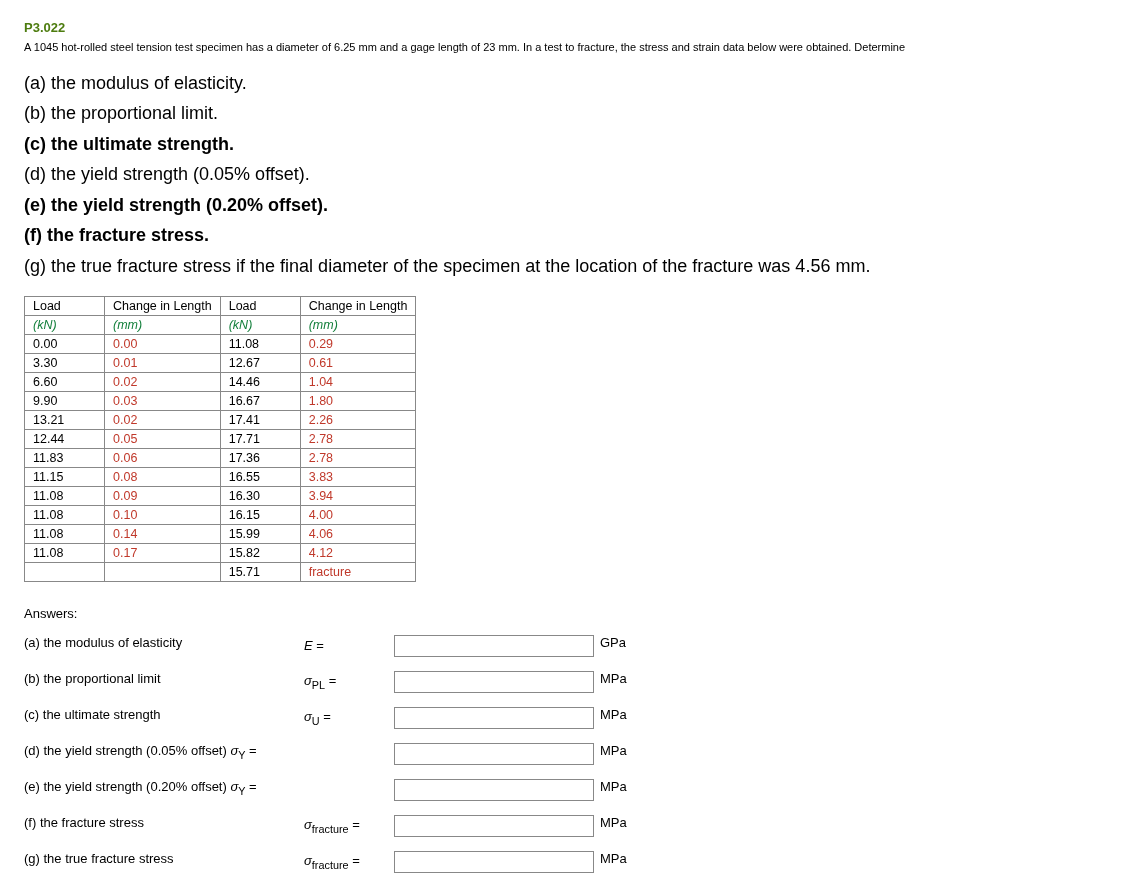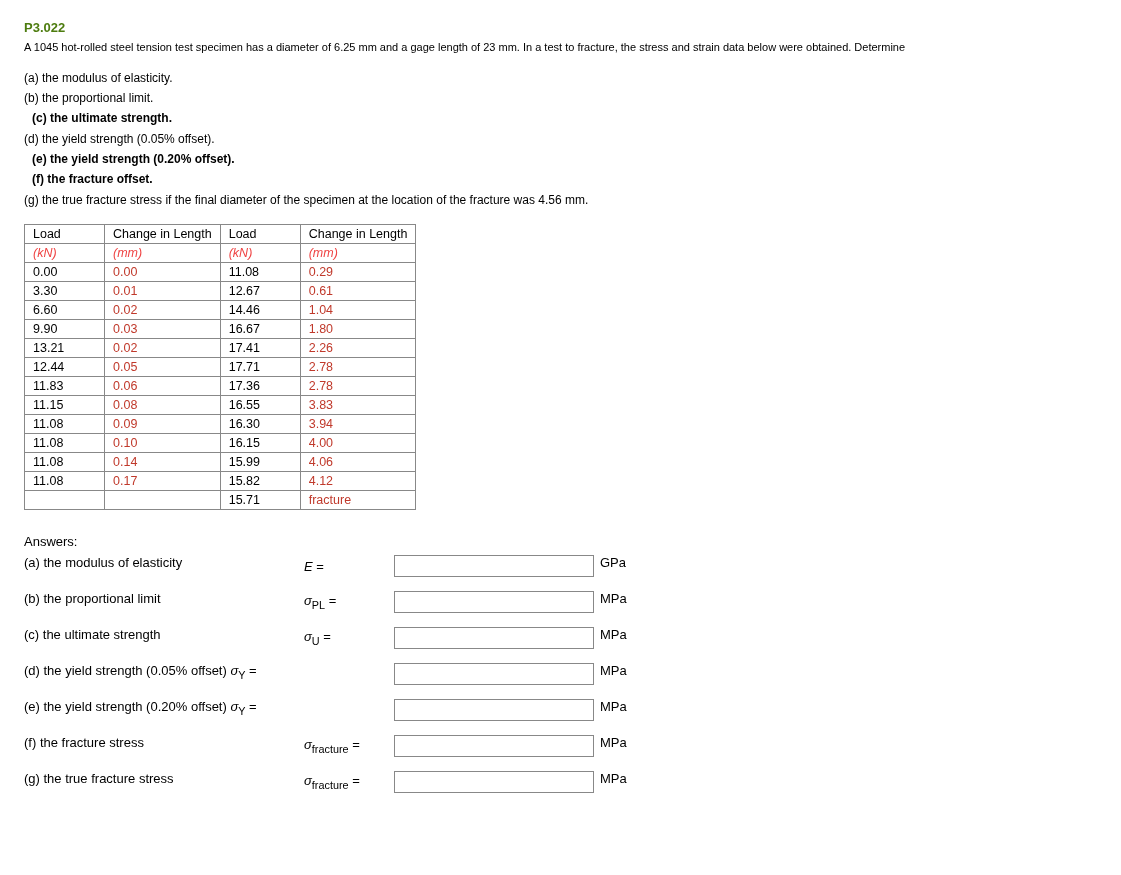--- a/index.html
+++ b/index.html
@@ -18,21 +18,21 @@
       font-size: 13px;
       margin-bottom: 4px;
     }
     .problem-description {
       font-size: 11px;
       line-height: 1.5;
       margin-bottom: 12px;
       max-width: 1050px;
     }
     .sub-items {
-      font-size: 12px;
+      font-size: 18px;
       line-height: 1.7;
       margin-bottom: 14px;
     }
     .sub-items span.bold { font-weight: bold; }
 
     
     .data-table {
       border-collapse: collapse;
       margin-bottom: 24px;
       font-size: 12.5px;
@@ -41,33 +41,33 @@
       border: 1px solid #888;
       padding: 2px 8px;
       white-space: nowrap;
       min-width: 80px;
     }
     .data-table .header-row td {
       font-weight: normal;
       background: #fff;
     }
     .data-table .unit-row td {
-      color: #ef4444;
+      color: #15803d;
       font-style: italic;
     }
     .data-value {
       color: #c0392b;
     }
 
     .answers-section {
       margin-top: 8px;
     }
     .answers-label {
       font-size: 13px;
-      margin-bottom: 6px;
+      margin-bottom: 14px;
     }
     .answer-row {
       display: flex;
       margin-bottom: 14px;
       font-size: 13px;
     }
     .answer-label {
       min-width: 280px;
       font-size: 13px;
     }
@@ -81,36 +81,36 @@
       width: 200px;
       height: 22px;
       border: 1px solid #888;
       outline: none;
       padding: 0 4px;
     }
     .answer-unit {
       margin-left: 6px;
       font-size: 13px;
     }
-    .bold { font-weight: bold; margin-left: 8px; }
+    .bold { font-weight: bold; }
   </style>
 </head>
 <body>
 
 <div class="problem-id">P3.022</div>
 
 <div class="problem-description">A 1045 hot-rolled steel tension test specimen has a diameter of 6.25 mm and a gage length of 23 mm. In a test to fracture, the stress and strain data below were obtained. Determine</div>
 
 <div class="sub-items">
   <div>(a) the modulus of elasticity.</div>
   <div>(b) the proportional limit.</div>
   <div><span class="bold">(c) the ultimate strength.</span></div>
   <div>(d) the yield strength (0.05% offset).</div>
   <div><span class="bold">(e) the yield strength (0.20% offset).</span></div>
-  <div><span class="bold">(f) the fracture offset.</span></div>
+  <div><span class="bold">(f) the fracture stress.</span></div>
   <div>(g) the true fracture stress if the final diameter of the specimen at the location of the fracture was 4.56 mm.</div>
 </div>
 
 <table class="data-table">
   <tbody>
       <tr class="header-row">
     <td>Load</td>
     <td>Change in Length</td>
     <td>Load</td>
     <td>Change in Length</td>

